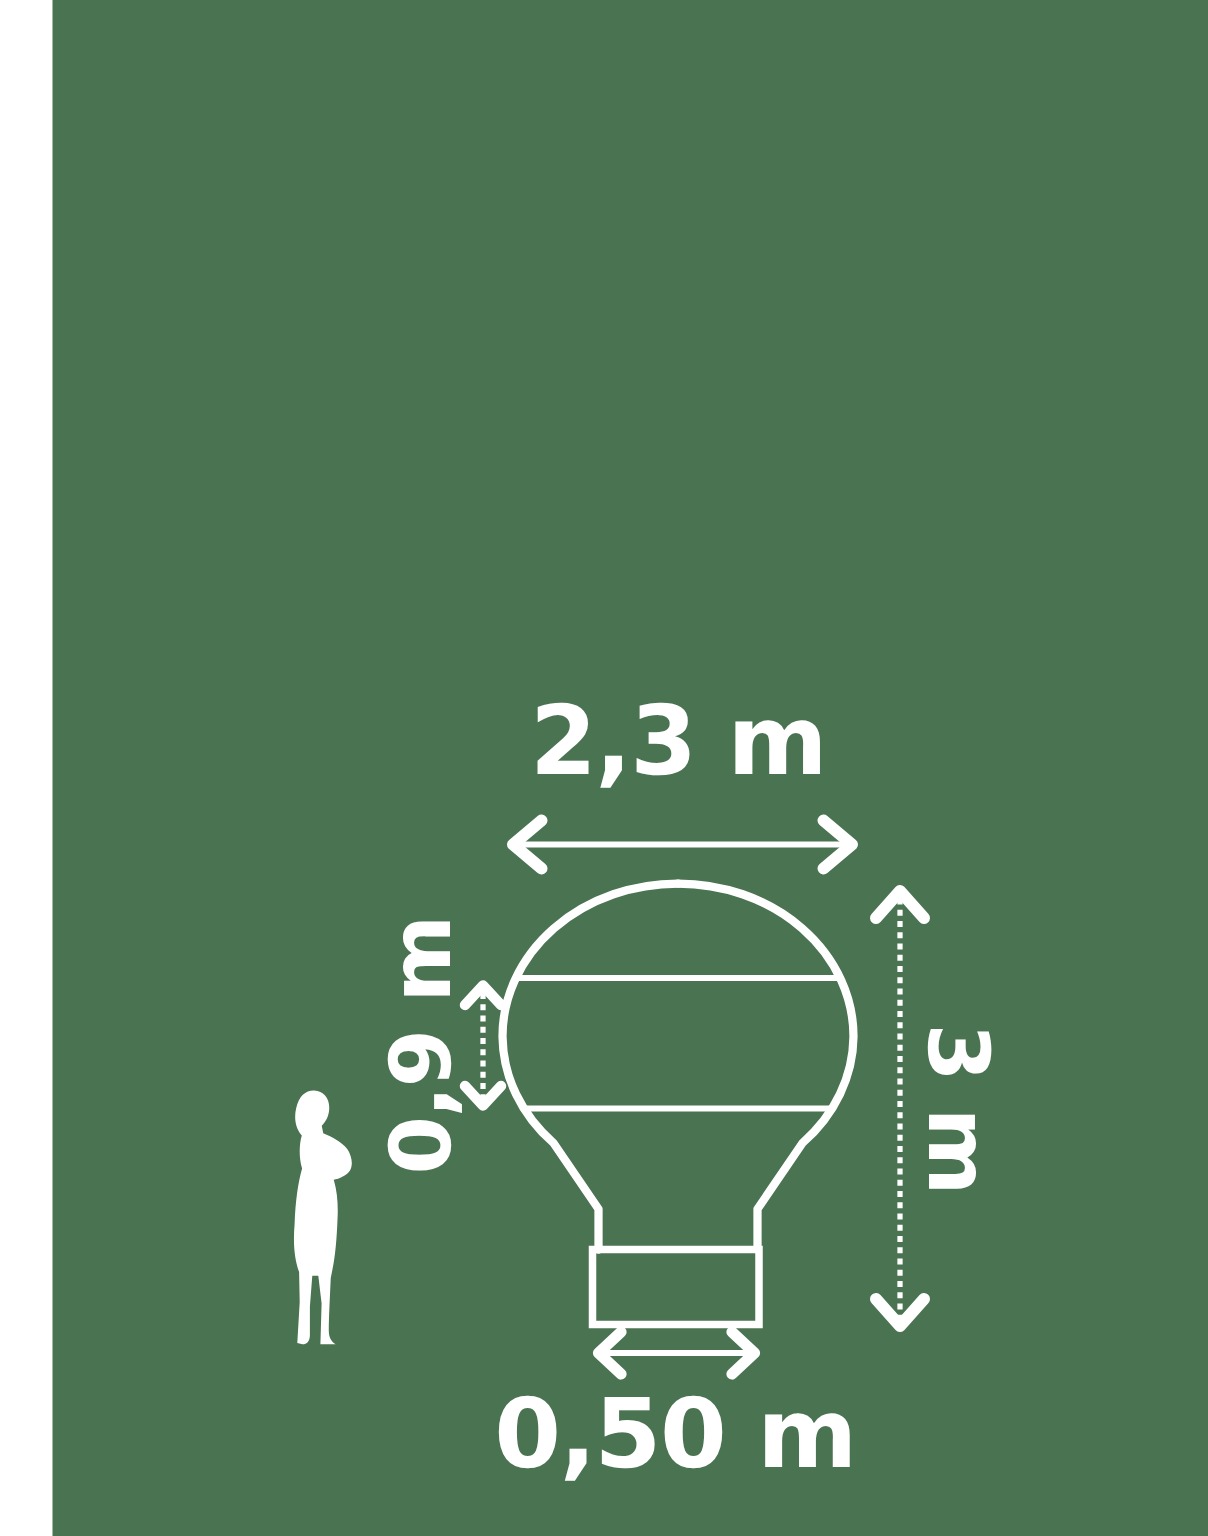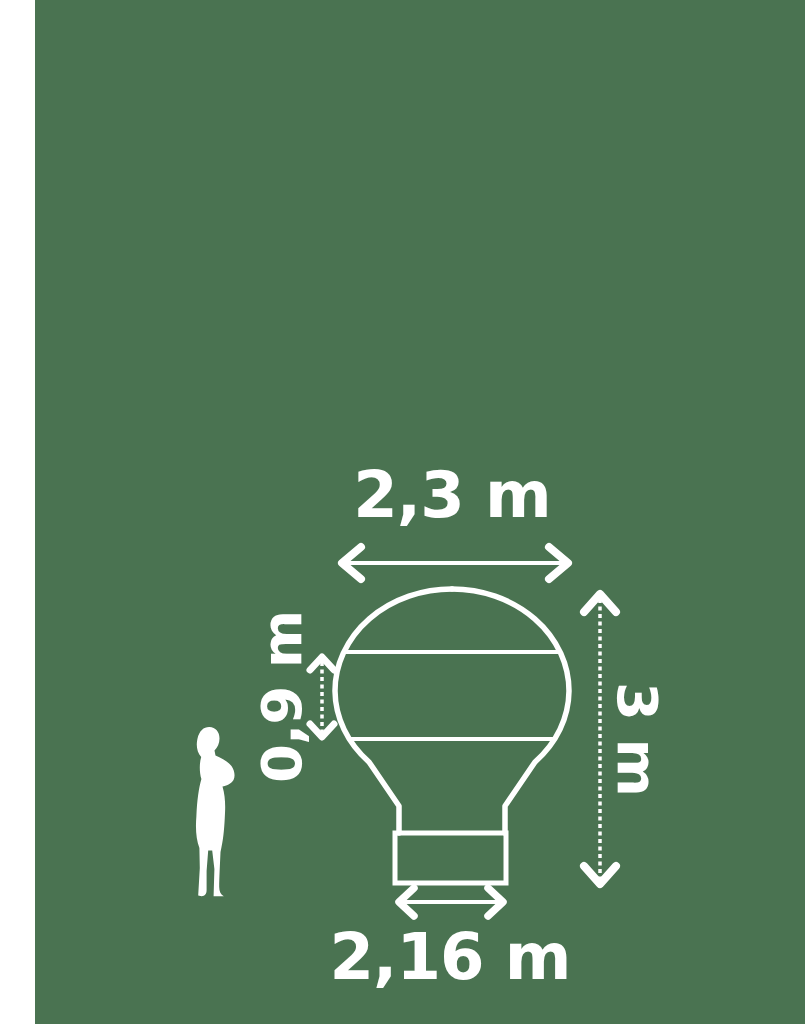--- a/index.html
+++ b/index.html
@@ -128,15 +128,15 @@
              C 161.8 752 161 745 162.4 739
              C 164.2 730.5 169 726.8 174.5 727 Z"></path>
   </svg>
 
   <div class="dim-label horizontal" style="left:417px; top:463px;">2,3 m</div>
 
   <div class="dim-label rotated-cw" style="left:602px; top:739px;">3 m</div>
 
   <div class="dim-label rotated-ccw" style="left:247px; top:697px;">0,9 m</div>
 
-  <div class="dim-label horizontal" style="left:415px; top:925px;">2,16 m</div>
+  <div class="dim-label horizontal" style="left:415px; top:925px;">0,50 m</div>
 
 </div>
 
 </body></html>

